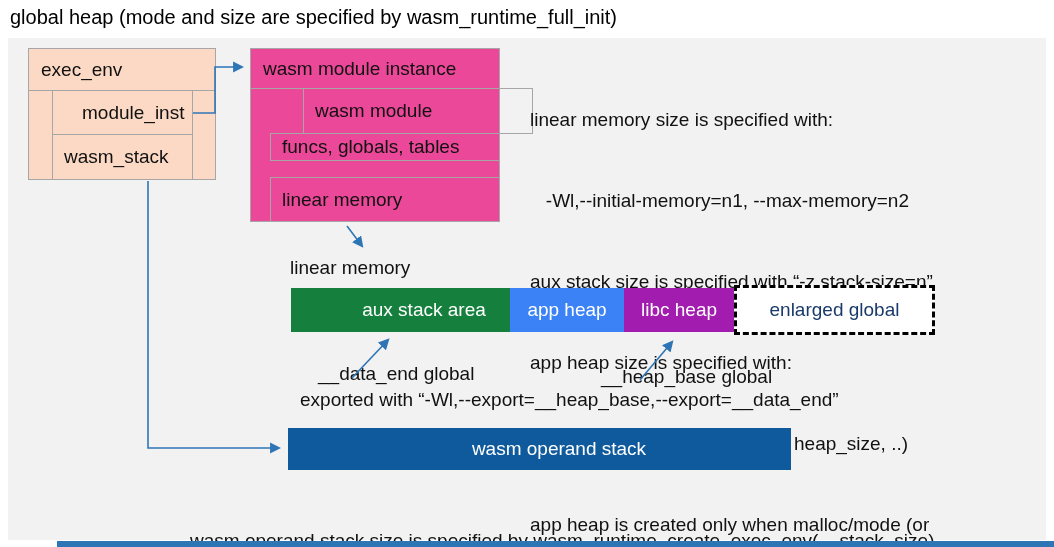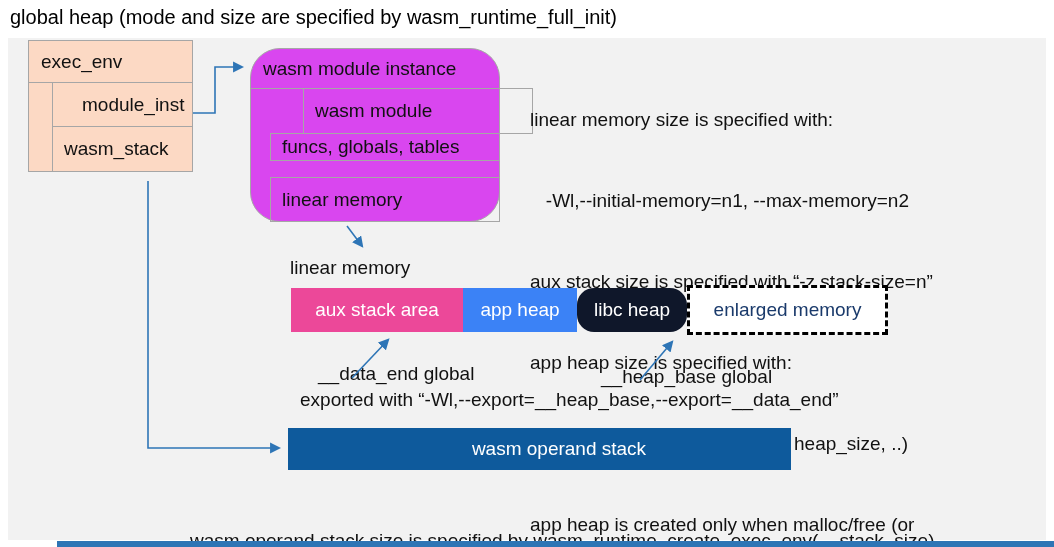--- a/index.html
+++ b/index.html
@@ -10,21 +10,21 @@
   #diagram-title{left:10px;top:6px;font-size:20px;color:#000;white-space:pre;}
 
   #background-panel{left:8px;top:38px;width:1038px;height:502px;background:#f2f2f2;}
 
   .box{position:absolute;box-sizing:border-box;border:1px solid #a6a6a6;font-size:19px;}
   .box-header{position:absolute;left:0;top:0;right:0;display:flex;align-items:center;
               padding-left:12px;border-bottom:1px solid #a6a6a6;box-sizing:border-box;}
   .sub-row{position:absolute;box-sizing:border-box;border:1px solid #a6a6a6;
            display:flex;align-items:center;padding-left:11px;}
 
-  #exec-env-box{left:28px;top:40px;width:165px;height:132px;background:#fcd9c4;}
+  #exec-env-box{left:28px;top:48px;width:188px;height:132px;background:#fcd9c4;}
   #exec-env-header{height:42px;}
   #exec-env-row-0{left:23px;top:41px;width:141px;height:45px;padding-left:29px;}
   #exec-env-row-1{left:23px;top:85px;width:141px;height:46px;}
 
   #module-instance-box{left:250px;top:48px;width:250px;height:174px;background:#fdeeca;}
   #module-instance-header{height:40px;}
   #module-instance-row-0{left:19px;top:39px;width:230px;height:46px;margin-left:33px;}
   #module-instance-row-1{left:19px;top:84px;width:230px;height:28px;}
   #module-instance-row-2{left:19px;top:128px;width:230px;height:45px;}
 
@@ -65,44 +65,44 @@
   <div id="background-panel" class="abs" style="background-color: rgb(242, 242, 242);"></div>
 
   <div id="diagram-title" class="abs">global heap (mode and size are specified by wasm_runtime_full_init)</div>
 
   <div id="exec-env-box" class="box" style="background-color: rgb(252, 217, 196);">
     <div id="exec-env-header" class="box-header">exec_env</div>
     <div id="exec-env-row-0" class="sub-row">module_inst</div>
     <div id="exec-env-row-1" class="sub-row">wasm_stack</div>
   </div>
 
-  <div id="module-instance-box" class="box" style="background-color: #d946ef; border-radius: 30px;">
+  <div id="module-instance-box" class="box" style="background-color: #ec4899;">
     <div id="module-instance-header" class="box-header">wasm module instance</div>
     <div id="module-instance-row-0" class="sub-row">wasm module</div>
     <div id="module-instance-row-1" class="sub-row">funcs, globals, tables</div>
     <div id="module-instance-row-2" class="sub-row">linear memory</div>
   </div>
 
   <div id="notes-block" class="abs">
     <div>linear memory size is specified with:</div>
     <div>   -Wl,--initial-memory=n1, --max-memory=n2</div>
     <div>aux stack size is specified with “-z stack-size=n”</div>
     <div>app heap size is specified with:</div>
     <div>   wasm_runtime_instantiate(.., heap_size, ..)</div>
-    <div>app heap is created only when malloc/free (or</div>
+    <div>app heap is created only when malloc/mode (or</div>
     
   </div>
 
   <div id="linear-memory-label" class="abs">linear memory</div>
 
   <div id="memory-bar" class="abs">
-    <div id="segment-aux-stack" class="seg" style="background-color: #ec4899;">aux stack area</div>
+    <div id="segment-aux-stack" class="seg" style="background-color: #15803d; padding-left: 47px;">aux stack area</div>
     <div id="segment-app-heap" class="seg" style="background-color: #3b82f6;">app heap</div>
-    <div id="segment-libc-heap" class="seg" style="background-color: #0f172a; border-radius: 17px;">libc heap</div>
-    <div id="segment-enlarged" class="seg">enlarged memory</div>
+    <div id="segment-libc-heap" class="seg" style="background-color: #a21caf;">libc heap</div>
+    <div id="segment-enlarged" class="seg">enlarged global</div>
   </div>
 
   <div id="annotation-data-end" class="abs">__data_end global</div>
   <div id="annotation-heap-base" class="abs">__heap_base global</div>
   <div id="annotation-exported" class="abs">exported with “-Wl,--export=__heap_base,--export=__data_end”</div>
 
   <div id="operand-stack-bar" class="abs" style="background-color: rgb(14, 90, 156);">wasm operand stack</div>
 
   <div id="footer-note" class="abs">
     <div>wasm operand stack size is specified by wasm_runtime_create_exec_env(.., stack_size)</div>

